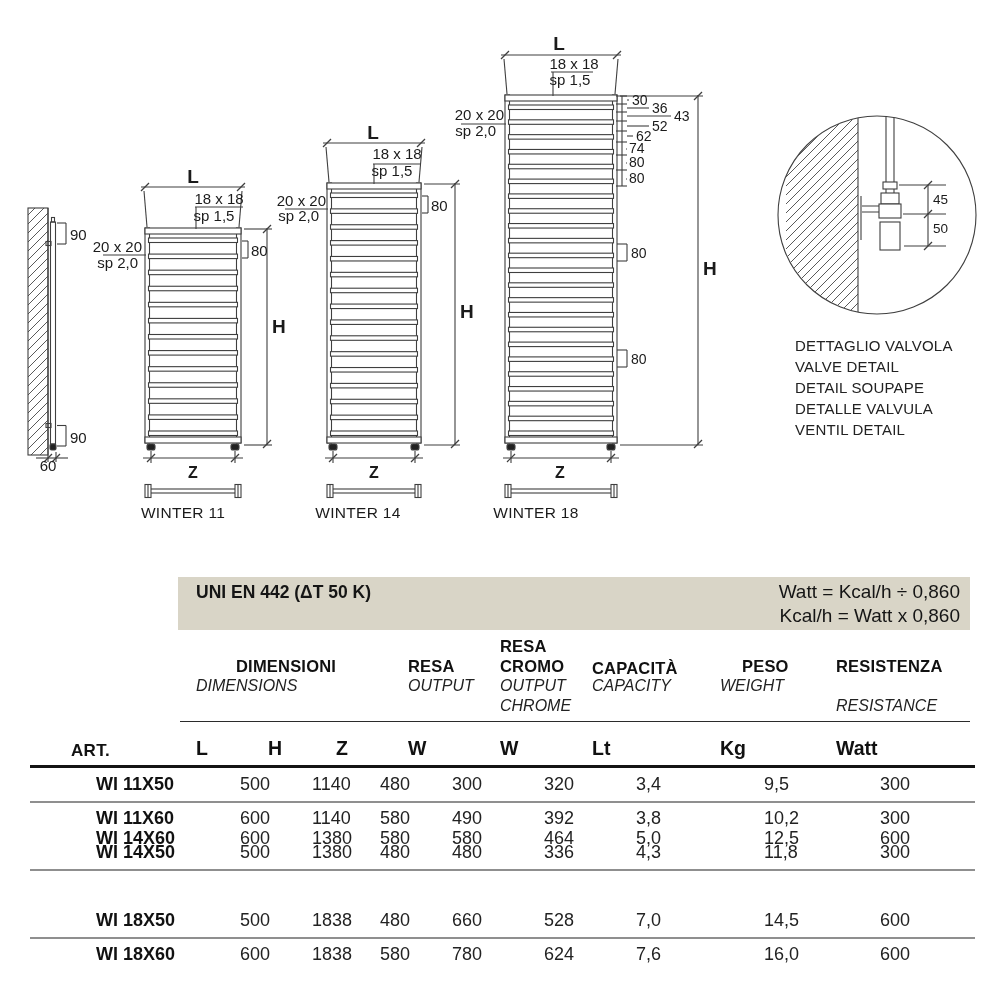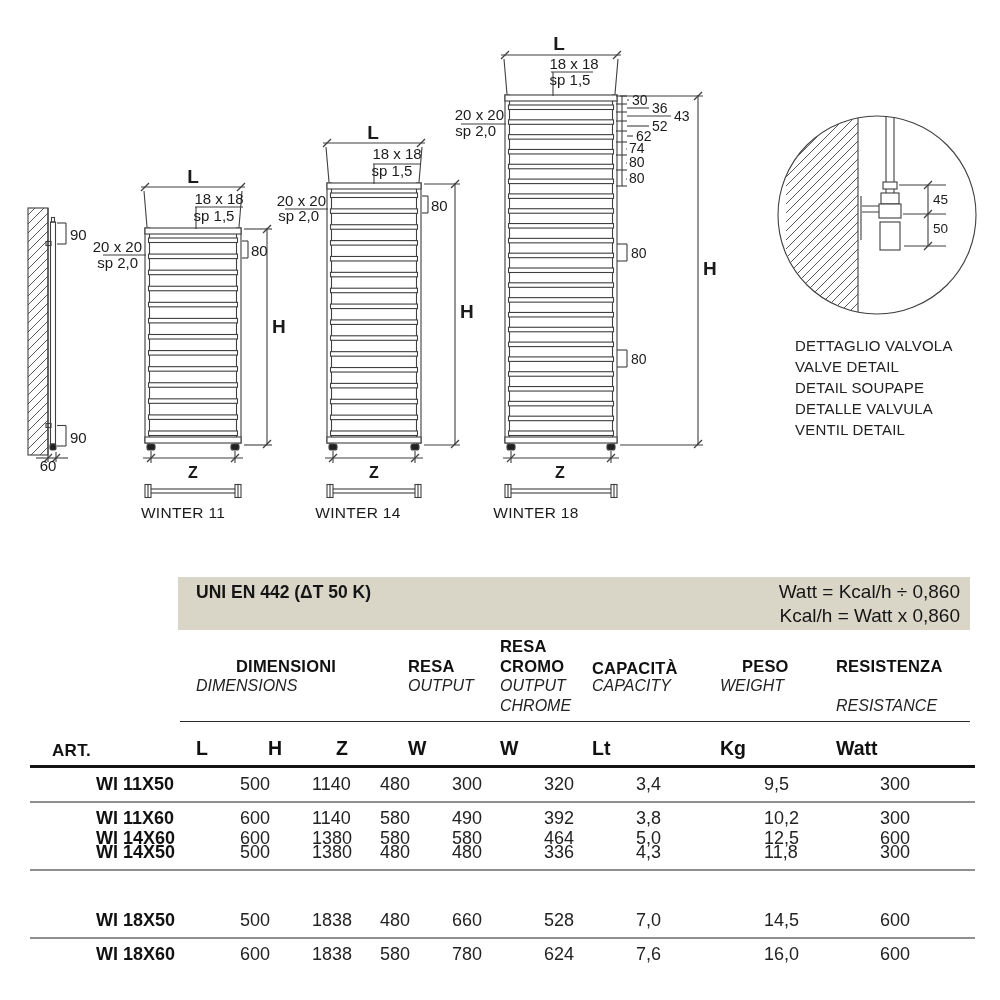--- a/index.html
+++ b/index.html
@@ -21,21 +21,21 @@
   .beige-left{position:absolute;left:18px;top:5px;line-height:21px;font-size:17.5px;color:#151515;}
   .beige-left .bold{font-weight:bold;}
   .beige-right{position:absolute;right:10px;top:3px;line-height:24px;font-size:19px;text-align:right;color:#151515;}
 
   .grp-it{position:absolute;font-weight:bold;font-size:16.5px;line-height:20px;color:#111;letter-spacing:.2px;}
   .grp-en{position:absolute;font-style:italic;font-size:16px;line-height:20px;color:#222;}
   .wrap85{width:88px;}
 
   .hline{position:absolute;background:#2b2b2b;}
   .unit{position:absolute;top:737px;font-size:19.5px;font-weight:bold;color:#111;}
-  .art-h{position:absolute;top:741px;font-size:17px;font-weight:bold;color:#111;letter-spacing:.3px;}
+  .art-h{position:absolute;top:741px;font-size:17px;font-weight:bold;color:#111;letter-spacing:.3px;margin-left:19px;}
 
   #rows{position:absolute;left:0;top:0;}
   .trow{position:absolute;left:0;width:1000px;height:34px;line-height:34px;font-size:18px;color:#222;margin-left:44px;}
   .tcell{position:absolute;white-space:nowrap;}
   .art{font-weight:bold;color:#111;}
   .c0{left:52px;}.c1{left:196px;}.c2{left:268px;}.c3{left:336px;}.c4{left:408px;}
   .c5{left:500px;}.c6{left:592px;}.c7{left:720px;text-align:right;}.c8{left:836px;}
   .sep{position:absolute;left:30px;width:945px;height:1.5px;background:#8f8f8f;}
 </style>
 </head>

